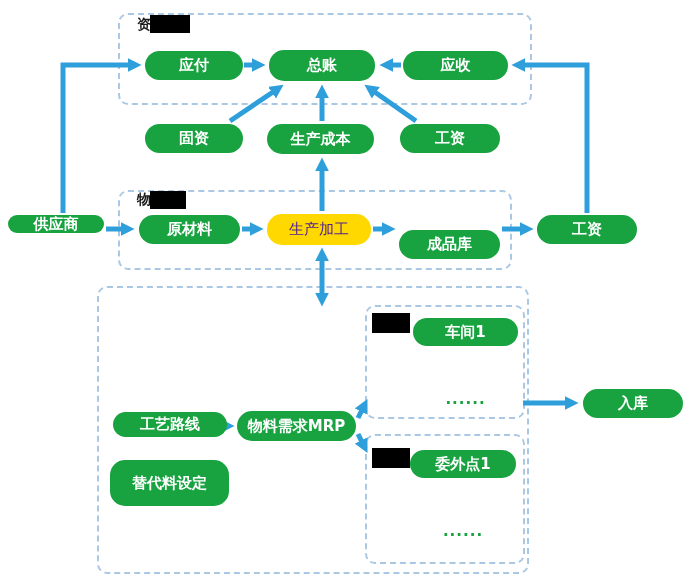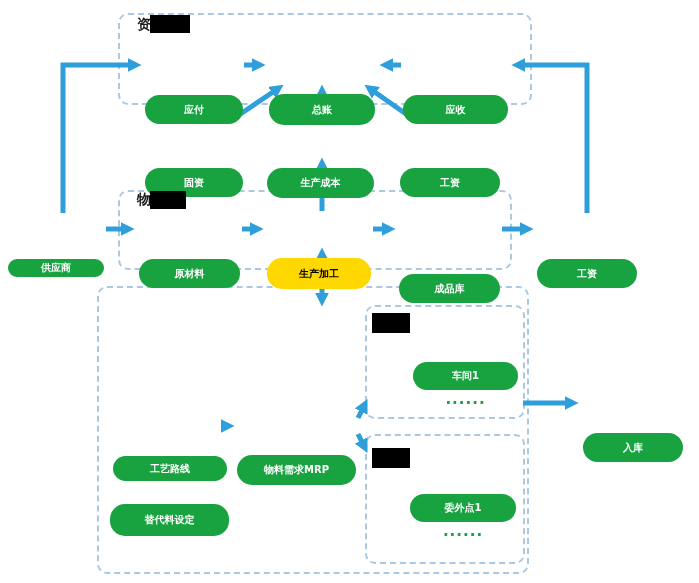--- a/index.html
+++ b/index.html
@@ -1,23 +1,23 @@
 <!DOCTYPE html>
 <html><head>
 <meta charset="utf-8">
 <style>
   html,body{margin:0;padding:0;background:#ffffff;}
   body{font-family:"DejaVu Sans","Liberation Sans",sans-serif;}
   .canvas{position:relative;width:699px;height:583px;background:#ffffff;overflow:hidden;}
   .arrow-layer{position:absolute;left:0;top:0;width:699px;height:583px;pointer-events:none;z-index:2;}
   .dashed-box{position:absolute;border:2px dashed #aac8e4;border-radius:10px;z-index:1;background:transparent;}
   .node{position:absolute;display:flex;align-items:center;justify-content:center;
-        border-radius:15px;background:#18A340;color:#ffffff;font-size:10px;font-weight:600;
-        z-index:3;white-space:nowrap;margin-top:44px;}
-  .node.yellow{background:#FFD800;color:#000000;font-weight:700;}
+        border-radius:15px;background:#18A340;color:#ffffff;font-size:15px;font-weight:600;
+        z-index:3;white-space:nowrap;}
+  .node.yellow{background:#FFD800;color:#4c1d95;font-weight:400;}
   .section-label{position:absolute;font-size:14px;font-weight:700;color:#1a1a1a;z-index:4;white-space:nowrap;}
   .redact{position:absolute;background:#000000;z-index:5;}
   .dots{position:absolute;color:#18A340;font-weight:700;font-size:15px;letter-spacing:1px;
         text-align:center;z-index:3;}
 </style>
 </head>
 <body>
 
 <div class="canvas">
 
@@ -71,21 +71,21 @@
   <div class="node" style="left:145px;top:124px;width:98px;height:29px">固资</div>
   <div class="node" style="left:400px;top:124px;width:100px;height:29px">工资</div>
 
   <div class="node" style="left:8px;top:215px;width:96px;height:18px">供应商</div>
   <div class="node" style="left:139px;top:215px;width:101px;height:29px">原材料</div>
   <div class="node yellow" style="left:267px;top:214px;width:104px;height:31px">生产加工</div>
   <div class="node" style="left:399px;top:230px;width:101px;height:29px">成品库</div>
   <div class="node" style="left:537px;top:215px;width:100px;height:29px">工资</div>
 
   <div class="node" style="left:113px;top:412px;width:114px;height:25px">工艺路线</div>
-  <div class="node" style="left:110px;top:460px;width:119px;height:32px">替代料设定</div>
+  <div class="node" style="left:110px;top:460px;width:119px;height:46px">替代料设定</div>
   <div class="node" style="left:237px;top:411px;width:119px;height:30px">物料需求MRP</div>
 
   <div class="node" style="left:413px;top:318px;width:105px;height:28px">车间1</div>
   <div class="dots" style="left:413px;top:390px;width:105px">......</div>
 
   <div class="node" style="left:410px;top:450px;width:106px;height:28px">委外点1</div>
   <div class="dots" style="left:410px;top:522px;width:106px">......</div>
 
   <div class="node" style="left:583px;top:389px;width:100px;height:29px">入库</div>
 

